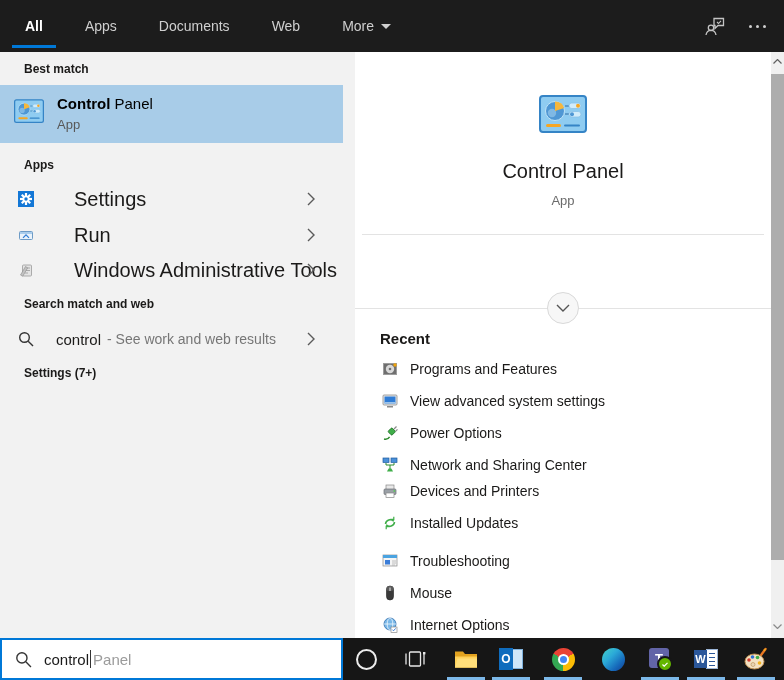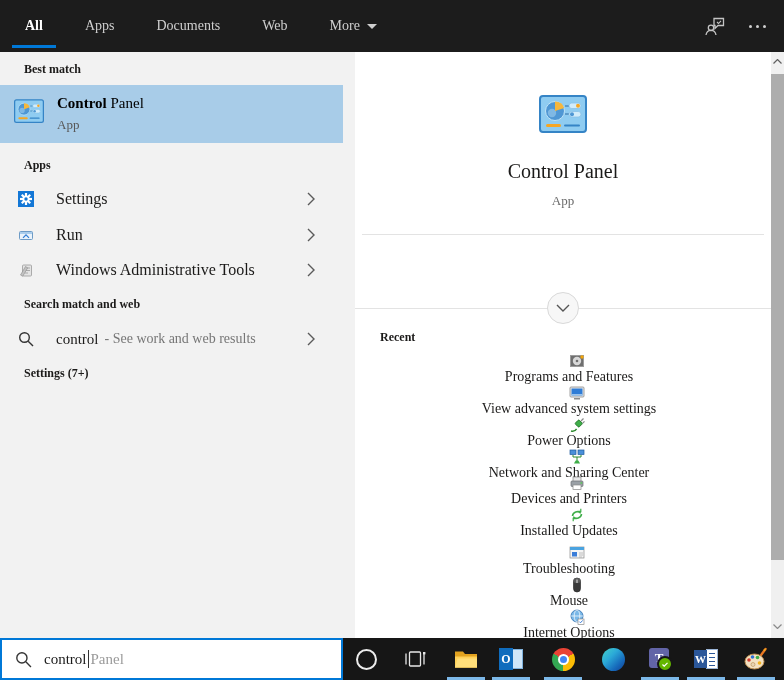--- a/index.html
+++ b/index.html
@@ -1,17 +1,17 @@
 <!DOCTYPE html>
 <html><head>
 <meta charset="utf-8">
 <style>
   html,body{margin:0;padding:0;}
   body{width:784px;height:680px;overflow:hidden;font-family:"Liberation Sans",sans-serif;background:#fff;}
-  #app{position:relative;width:784px;height:680px;overflow:hidden;background:#fff;font-family:Liberation Serif, serif;}
+  #app{position:relative;width:784px;height:680px;overflow:hidden;background:#fff;}
 
   
   .topbar{position:absolute;top:0;left:0;width:784px;height:52px;background:#1c1c1c;}
   .tabs{position:absolute;left:25px;top:0;height:52px;display:flex;gap:42px;align-items:center;}
   .tab{position:relative;height:52px;display:flex;align-items:center;font-size:14px;color:#cfcfcf;cursor:default;white-space:nowrap;}
   .tab.active{color:#fff;font-weight:bold;}
   .tab.active::after{content:"";position:absolute;left:-13px;right:-13px;bottom:4px;height:3px;background:#0078d7;}
   .caret-down{width:0;height:0;border-left:5px solid transparent;border-right:5px solid transparent;border-top:5px solid #cfcfcf;margin-left:7px;}
   .topbar-right{position:absolute;right:18px;top:0;height:52px;display:flex;align-items:center;gap:22px;}
   .dots{display:flex;gap:4px;}
@@ -20,38 +20,38 @@
   
   .left{position:absolute;left:0;top:52px;width:355px;height:586px;background:#f2f2f2;}
   .sec-h{position:absolute;left:24px;font-size:12px;font-weight:bold;color:#1b1a19;}
   .bm-row{position:absolute;left:0;top:33px;width:343px;height:58px;background:#a8cce8;display:flex;align-items:center;}
   .cp-sm{position:absolute;left:14px;top:14px;width:30px;height:24px;}
   .bm-text{position:absolute;left:57px;top:10px;}
   .bm-title{font-size:15px;color:#000;}
   .bm-sub{font-size:13px;color:#585858;margin-top:5px;}
   .row{position:absolute;left:0;width:343px;height:36px;display:flex;align-items:center;}
   .row .ic{width:16px;height:16px;margin-left:18px;flex:0 0 16px;}
-  .row .lbl{margin-left:22px;font-size:16px;color:#1b1a19;}
+  .row .lbl{margin-left:40px;font-size:20px;color:#1b1a19;}
   .chev{position:absolute;right:28px;width:8px;height:14px;}
   .q{margin-left:22px;font-size:15px;color:#1b1a19;}
   .sfx{margin-left:6px;font-size:14px;color:#767676;}
 
   
   .preview{position:absolute;left:355px;top:52px;width:416px;height:586px;background:#fff;}
   .cp-lg{position:absolute;left:184px;top:43px;width:48px;height:38px;}
   .p-title{position:absolute;top:108px;left:0;width:100%;text-align:center;font-size:20px;color:#1b1a19;}
   .p-sub{position:absolute;top:141px;left:0;width:100%;text-align:center;font-size:13px;color:#6b6b6b;}
   .divider{position:absolute;height:1px;background:#e3e3e3;}
   .d1{top:182px;left:7px;right:7px;}
   .d2{top:256px;left:0;right:0;}
   .open-row{position:absolute;top:200px;left:0;width:416px;height:33px;background:#e9e9e9;display:flex;align-items:center;font-size:14px;color:#1b1a19;}
   .open-row .ic{width:16px;height:16px;margin-left:29px;margin-right:13px;}
   .expand{position:absolute;left:192px;top:240px;width:32px;height:32px;border-radius:50%;background:#f7f7f7;border:1px solid #d9d9d9;display:flex;align-items:center;justify-content:center;padding:0;cursor:default;}
-  .rec-h{position:absolute;left:25px;top:278px;font-size:12px;font-weight:bold;color:#1b1a19;}
-  .rrow{position:absolute;left:0;width:416px;height:32px;display:flex;align-items:center;flex-direction:column;}
+  .rec-h{position:absolute;left:25px;top:278px;font-size:15px;font-weight:bold;color:#1b1a19;}
+  .rrow{position:absolute;left:0;width:416px;height:32px;display:flex;align-items:center;}
   .rrow .ic{width:16px;height:16px;margin-left:27px;flex:0 0 16px;}
   .rrow .lbl{margin-left:12px;font-size:14px;color:#1b1a19;}
 
   
   .scrollbar{position:absolute;right:0;top:52px;width:13px;height:586px;background:#f0f0f0;}
   .sb-up,.sb-down{position:absolute;left:0;width:13px;height:15px;display:flex;align-items:center;justify-content:center;}
   .sb-up{top:2px;}
   .sb-down{bottom:4px;}
   .sb-thumb{position:absolute;left:0;top:22px;width:13px;height:486px;background:#adadad;}
 

